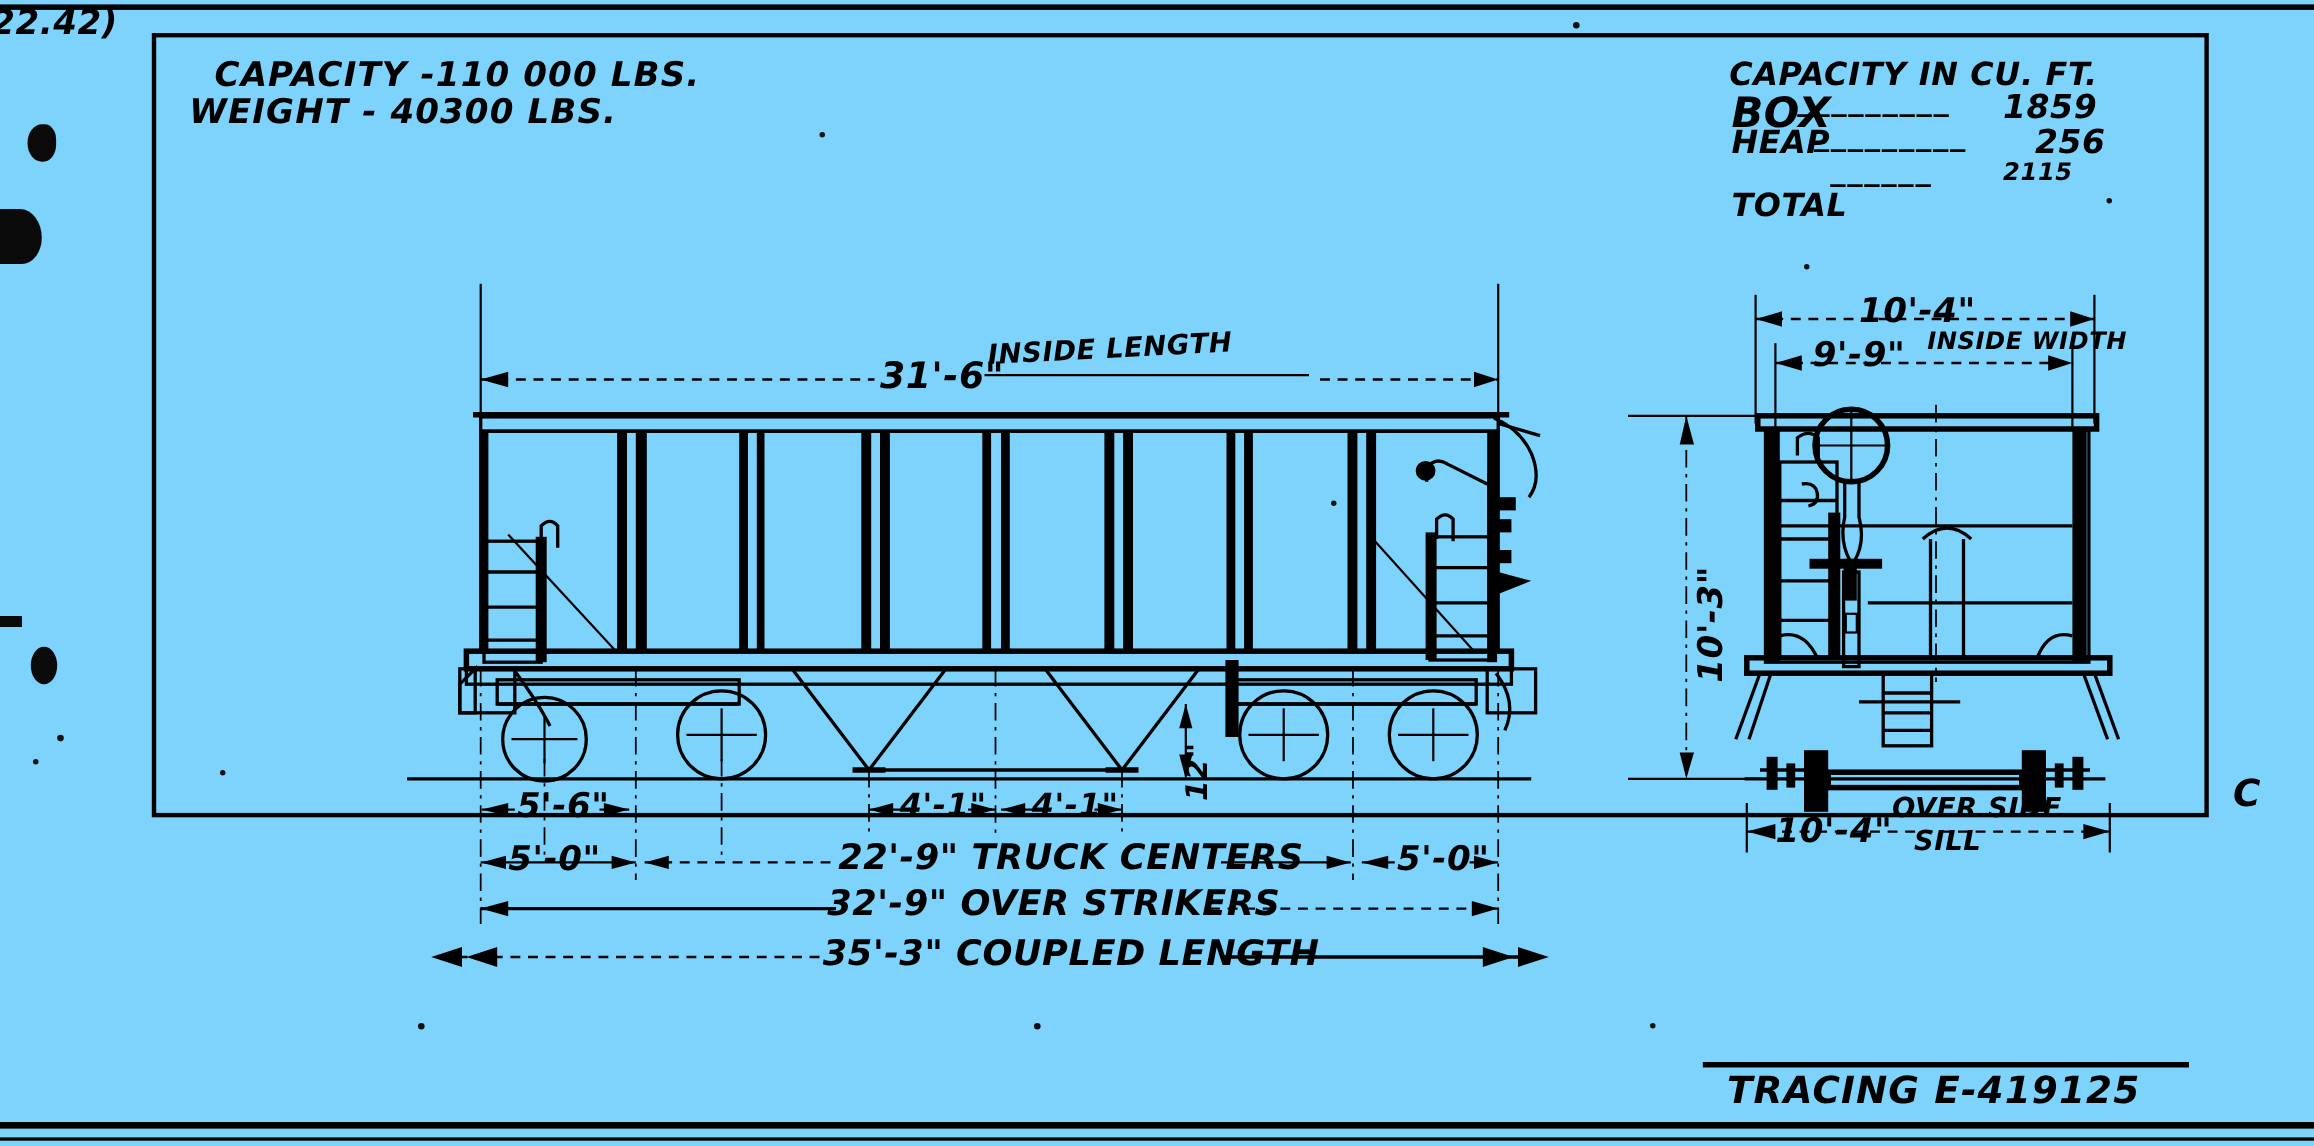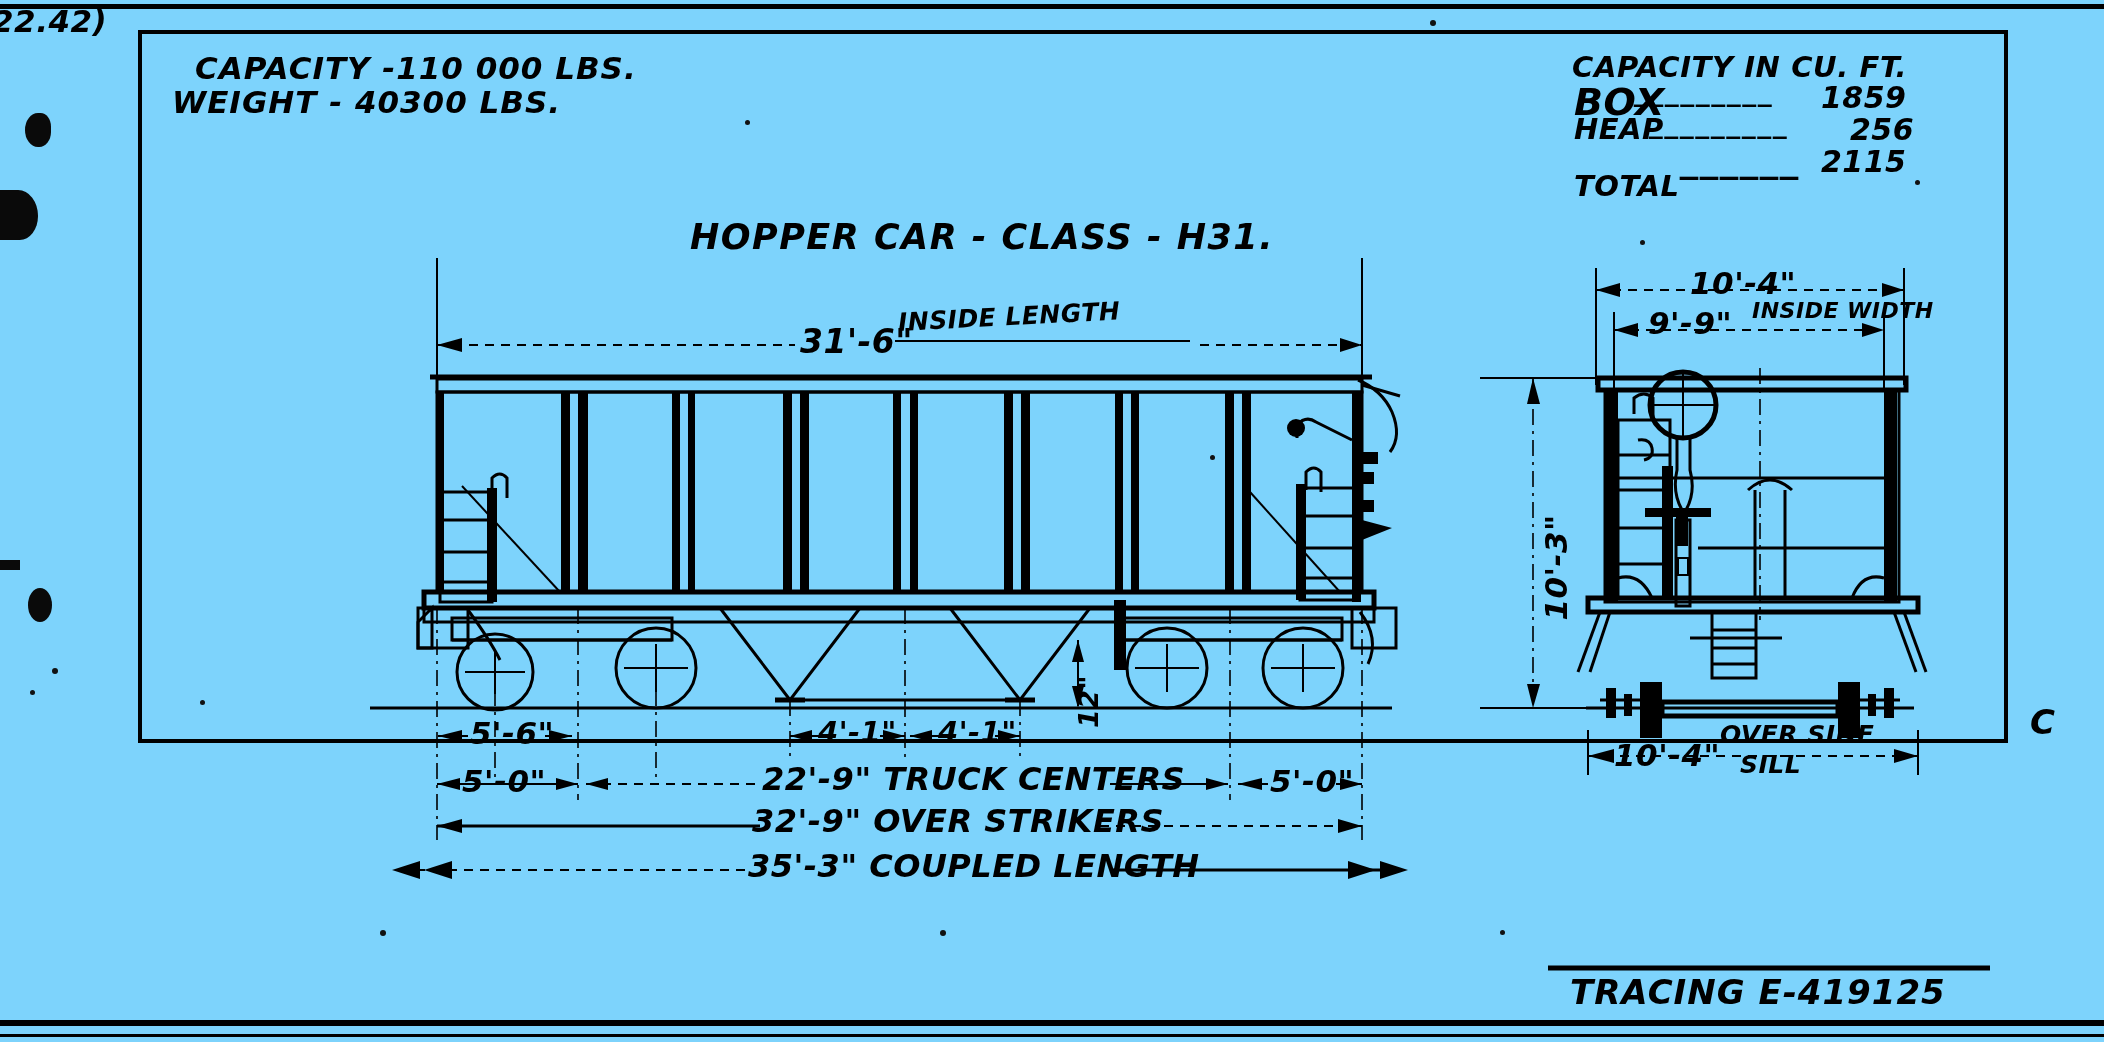--- a/index.html
+++ b/index.html
@@ -71,41 +71,40 @@
   <div class="speck" style="left:1640px;top:240px;width:5px;height:5px;"></div>
   <div class="speck" style="left:1210px;top:455px;width:5px;height:5px;"></div>
 
   <div class="lbl" style="left:-8px;top:6px;font-size:31px;">22.42)</div>
 
   <div id="border"></div>
 
   <div class="lbl" style="left:172px;top:53px;font-size:31px;letter-spacing:1px;margin-left:23px;">CAPACITY -110 000 LBS.</div>
   <div class="lbl" style="left:172px;top:87px;font-size:31px;letter-spacing:1px;">WEIGHT - 40300 LBS.</div>
 
-  <div class="lbl" style="left:690px;top:220px;font-size:35px;letter-spacing:1.5px;">HOPPER CAR - CLASS - H31.</div>
 
   <div style="position:absolute;left:1572px;top:53px;">
     <div class="lbl" style="left:0;top:0;font-size:29px;letter-spacing:.6px;">CAPACITY IN CU. FT.</div>
 
     <div style="position:absolute;left:0;top:30px;width:330px;">
       <span class="lbl" style="left:2px;top:0;font-size:38px;">BOX</span>
       <span class="lbl" style="left:62px;top:-5px;font-size:27px;letter-spacing:2px;">_________</span>
       <span class="lbl" style="left:249px;top:0;font-size:30px;">1859</span>
     </div>
 
     <div style="position:absolute;left:0;top:62px;width:330px;">
       <span class="lbl" style="left:2px;top:0;font-size:29px;">HEAP</span>
       <span class="lbl" style="left:77px;top:-5px;font-size:27px;letter-spacing:2px;">_________</span>
       <span class="lbl" style="left:278px;top:0;font-size:30px;">256</span>
     </div>
 
     <div style="position:absolute;left:0;top:94px;width:330px;">
       <span class="lbl" style="left:2px;top:0;font-size:29px;margin-top:25px;">TOTAL</span>
-      <span class="lbl" style="left:108px;top:-5px;font-size:36px;letter-spacing:2px;">______</span>
-      <span class="lbl" style="left:249px;top:0;font-size:30px;">2115</span>
+      <span class="lbl" style="left:92px;top:-5px;font-size:27px;letter-spacing:2px;">______</span>
+      <span class="lbl" style="left:249px;top:0;font-size:22px;">2115</span>
     </div>
   </div>
 
   <svg width="2104" height="1042">
 
     <g>
 
       <line class="ln thin" x1="437" y1="258" x2="437" y2="400"></line>
       <line class="ln thin" x1="1362" y1="258" x2="1362" y2="400"></line>
 

